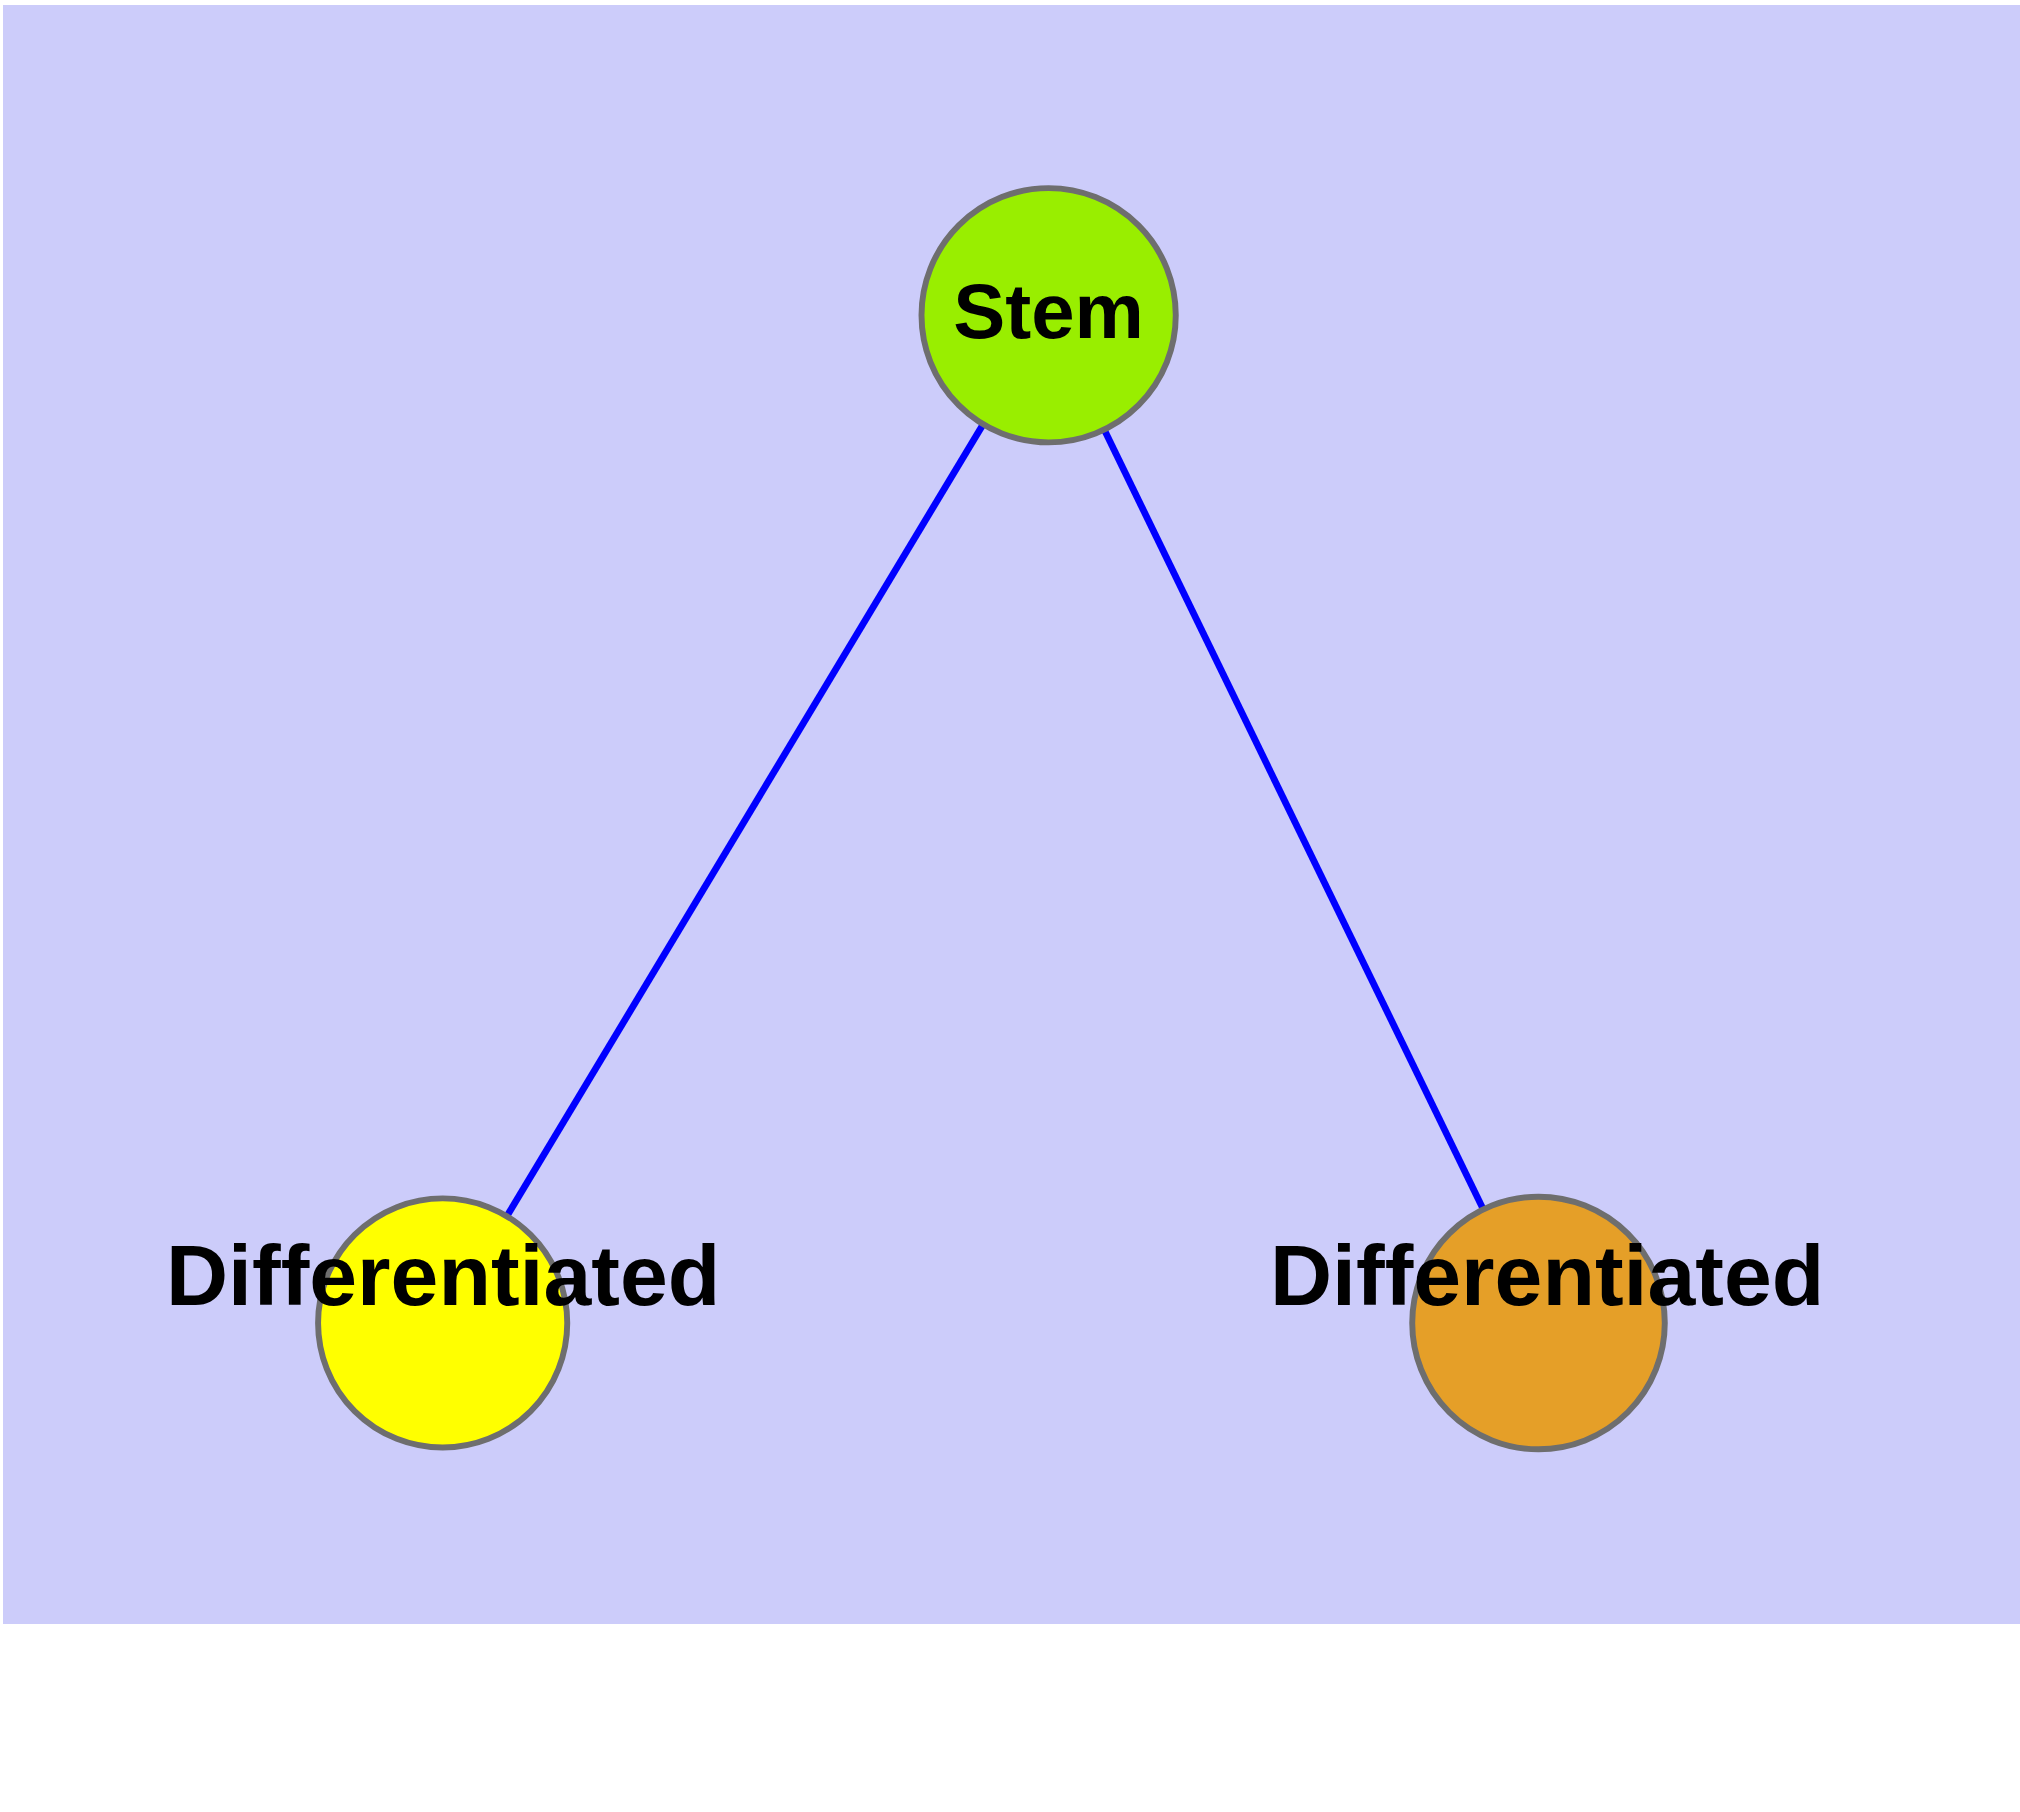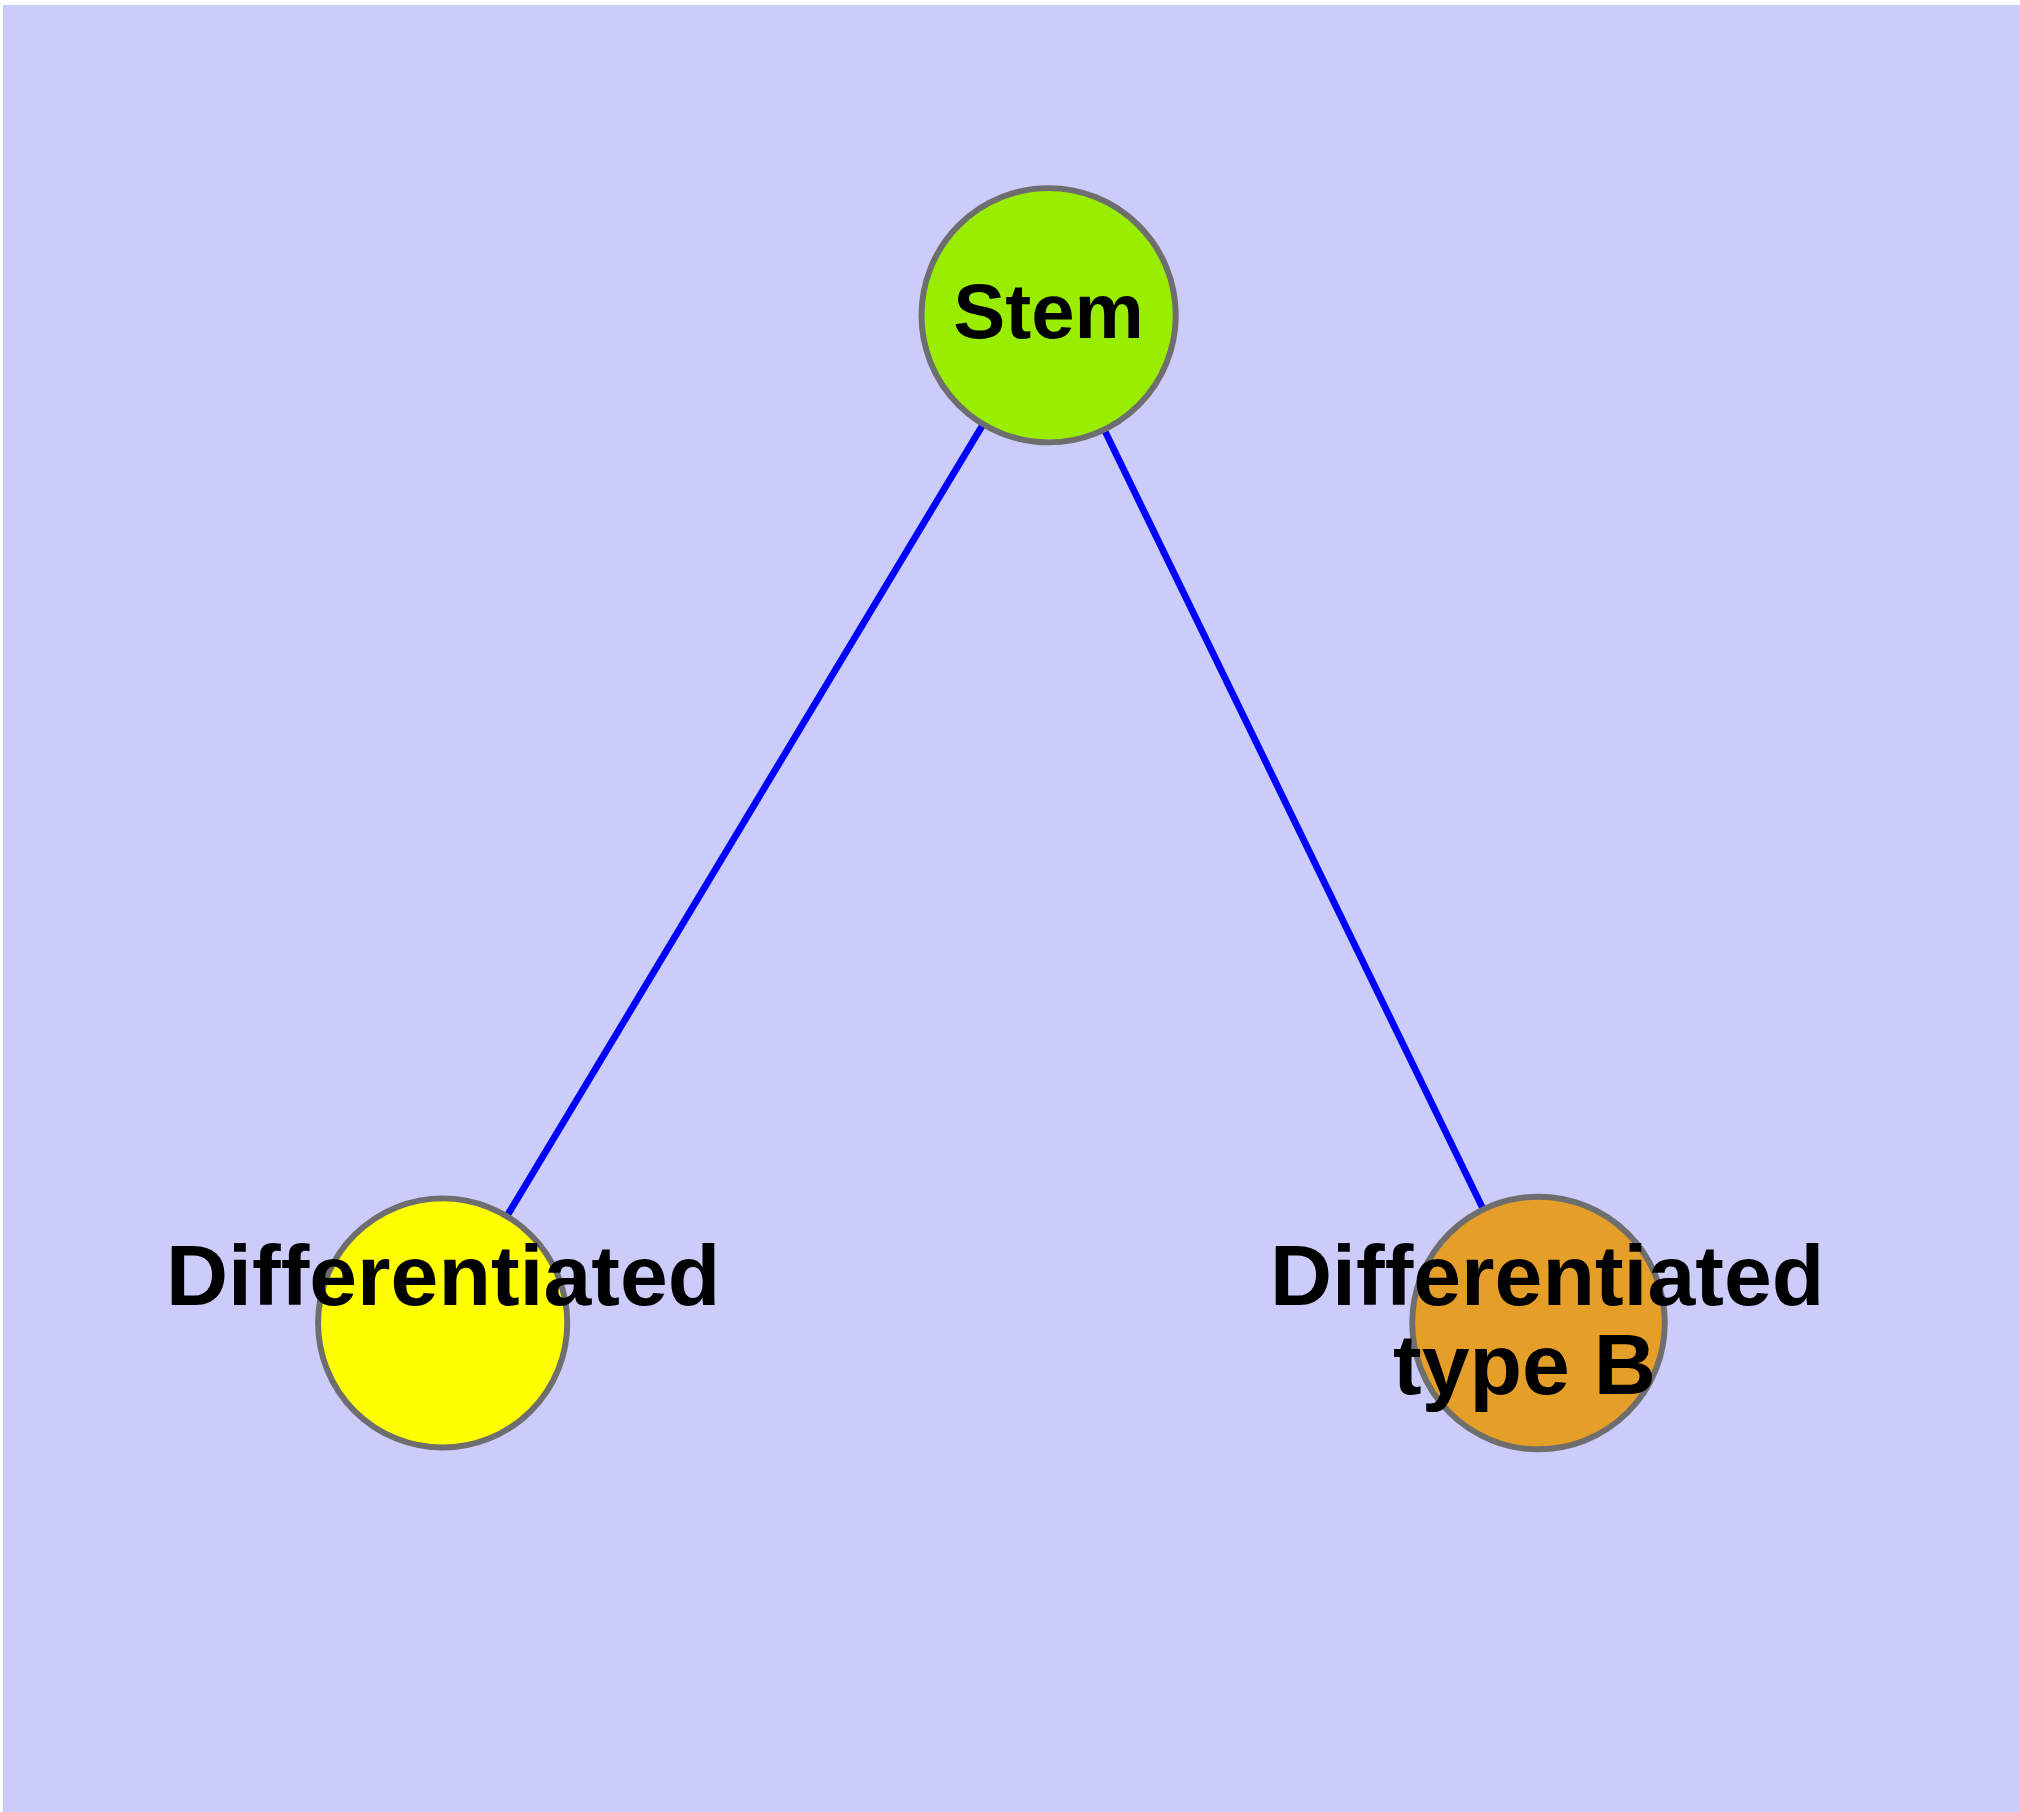--- a/index.html
+++ b/index.html
@@ -3,21 +3,21 @@
 <meta charset="utf-8">
 <style>
   html, body {
     margin: 0;
     padding: 0;
     background: #ffffff;
   }
   #canvas {
     position: relative;
     width: 2021px;
-    height: 1812px;
+    height: 1624px;
     overflow: hidden;
     background: #ffffff;
     font-family: "Liberation Sans", sans-serif;
   }
   #plot-bg {
     position: absolute;
     left: 3.4px;
     top: 5.1px;
     width: 2017px;
     height: 1807px;
@@ -74,16 +74,16 @@
       <circle cx="1237" cy="372" r="150" fill="#99ee00" stroke="#6e6e6e" stroke-width="7"></circle>
       <circle cx="522" cy="1561" r="147" fill="#ffff00" stroke="#6e6e6e" stroke-width="7"></circle>
       <circle cx="1815" cy="1561" r="149" fill="#e59f28" stroke="#6e6e6e" stroke-width="7"></circle>
     </g>
   </svg>
 
   <div class="node-label" id="label-stem" style="color: rgb(0, 0, 0);">Stem</div>
 
   <div class="node-label" id="label-typea" style="color: rgb(0, 0, 0);"><span>Differentiated</span><br></div>
 
-  <div class="node-label" id="label-typeb" style="color: rgb(0, 0, 0);"><span>Differentiated</span><br><span>type B</span></div>
+  <div class="node-label" id="label-typeb" style="color: rgb(0, 0, 0);"><span>Differentiated</span><br></div>
 
 </div>
 
 
 </body></html>

